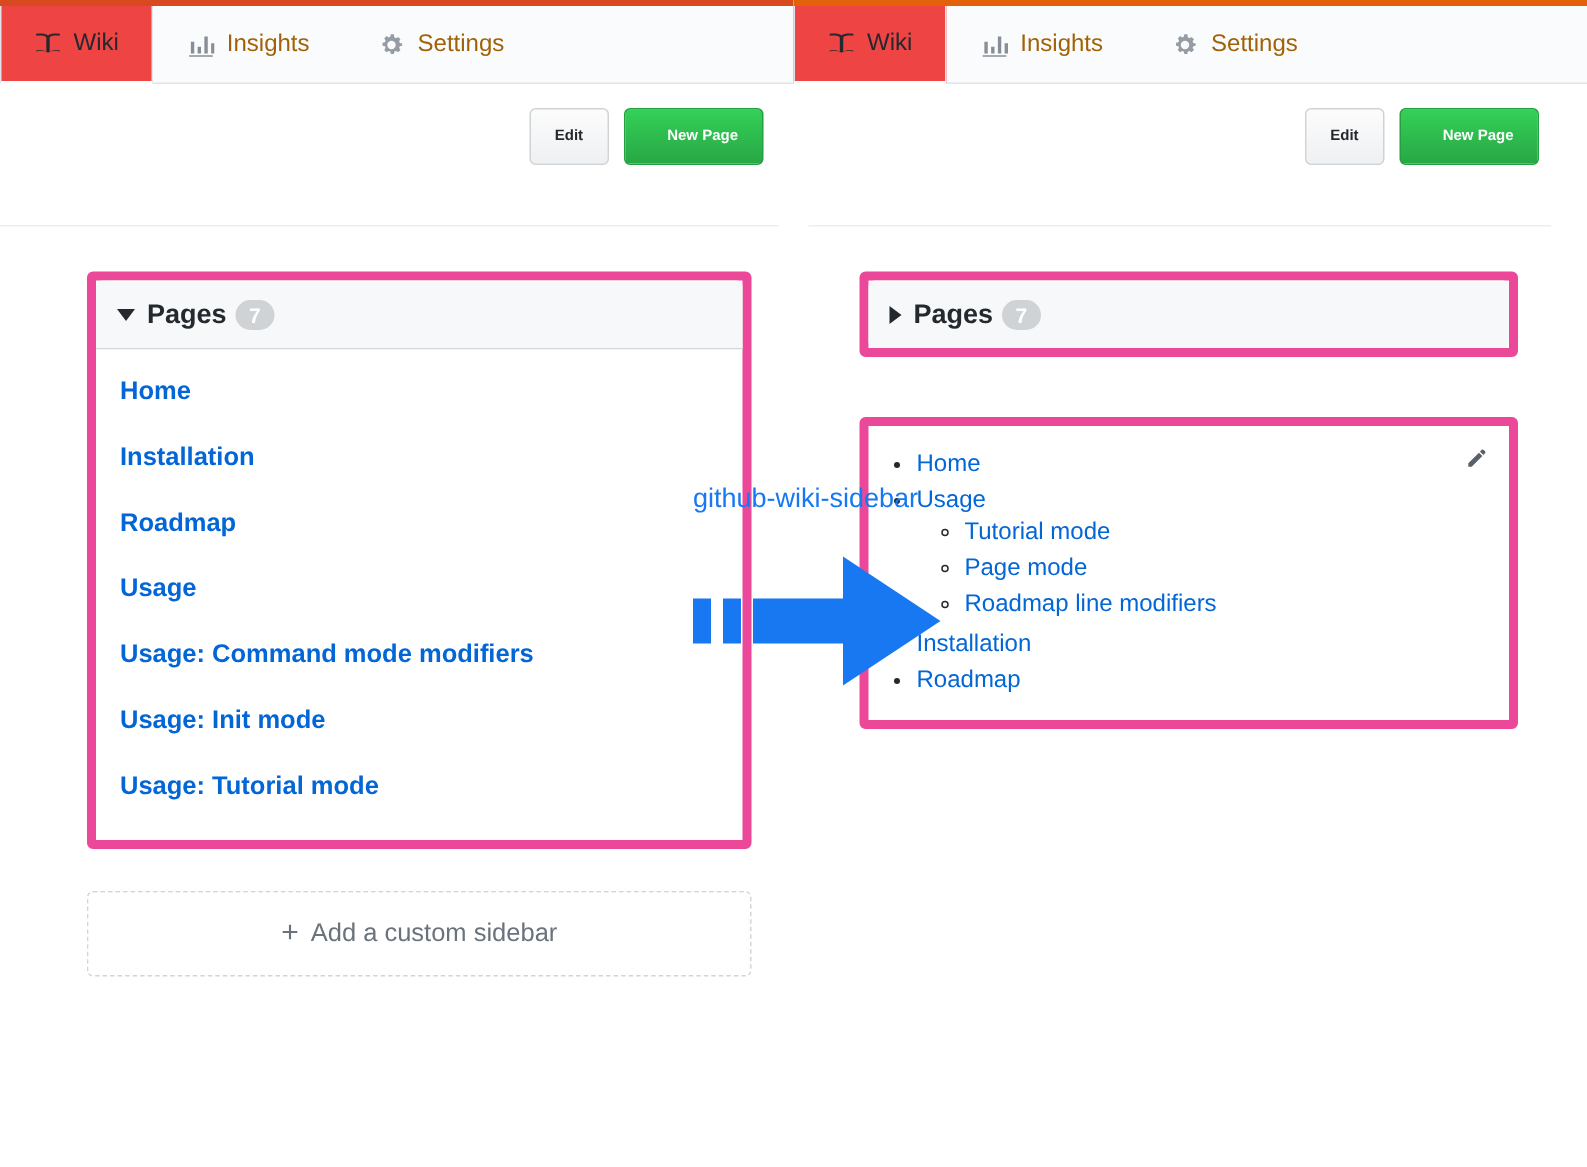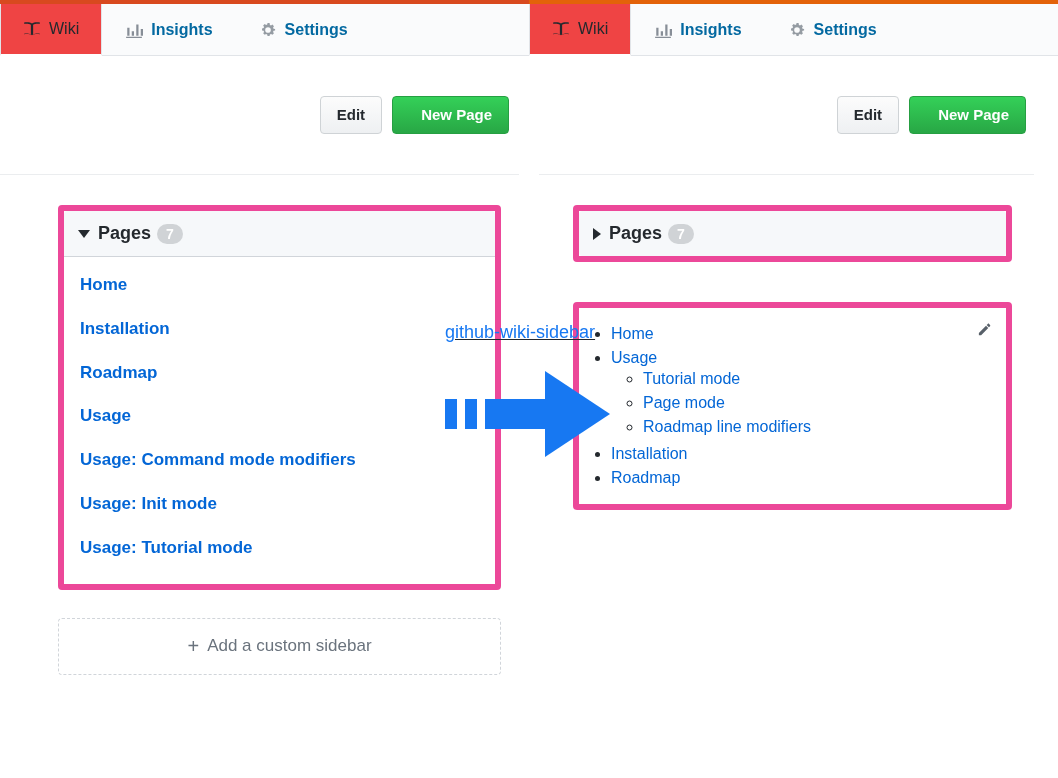--- a/index.html
+++ b/index.html
@@ -25,25 +25,24 @@
       background: #fafbfc;
       height: 56px;
       align-items: stretch;
     }
     .panel-left .tabs { border-top-color: #d8491f; }
     .tab {
       display: flex;
       align-items: center;
       padding: 0 22px;
       font-size: 16px;
-      color: #0369a1;
+      color: #a16207;
       border-right: 1px solid transparent;
       border-left: 1px solid transparent;
       cursor: pointer;
-      font-weight: bold;
     }
     .tab.active {
       background: #ef4444;
       border-left: 1px solid #e1e4e8;
       border-right: 1px solid #e1e4e8;
       color: #24292e;
       font-weight: 500;
       border-bottom: 2px solid #fff;
       margin-bottom: -1px;
     }
@@ -54,26 +53,25 @@
       display: flex;
       justify-content: flex-end;
       padding: 16px 20px 40px;
     }
     .panel-right .toolbar{ padding-right: 32px; }
     .btn {
       display: inline-flex;
       align-items: center;
       justify-content: center;
       padding: 8px 16px;
-      font-size: 15px;
+      font-size: 10px;
       font-weight: 600;
       border-radius: 4px;
       cursor: pointer;
       line-height: 20px;
-      margin-top: 24px;
     }
     .btn-default {
       background: linear-gradient(#fcfcfc, #eef0f2);
       border: 1px solid #cfd3d6;
       color: #24292e;
       margin-right: 10px;
     }
     .btn-primary {
       background: linear-gradient(#34d058, #28a745);
       border: 1px solid #269f42;
@@ -138,26 +136,25 @@
       color: #6a737d;
       font-size: 17px;
       cursor: pointer;
       display:flex; align-items:center; justify-content:center;
     }
     .plus { font-size: 20px; margin-right: 8px; }
 
     
     .arrow-zone {
       position: absolute;
-      left: 445px;
+      left: 462px;
       top: 322px;
       width: 180px;
       text-align: left;
       pointer-events: none;
-      text-decoration: underline;
     }
     .arrow-caption {
       color: #1778f2;
       font-size: 18px;
       margin-bottom: 16px;
       font-weight: 400;
     }
     .arrow-svg { display:block; }
 
     svg { display: block; }

